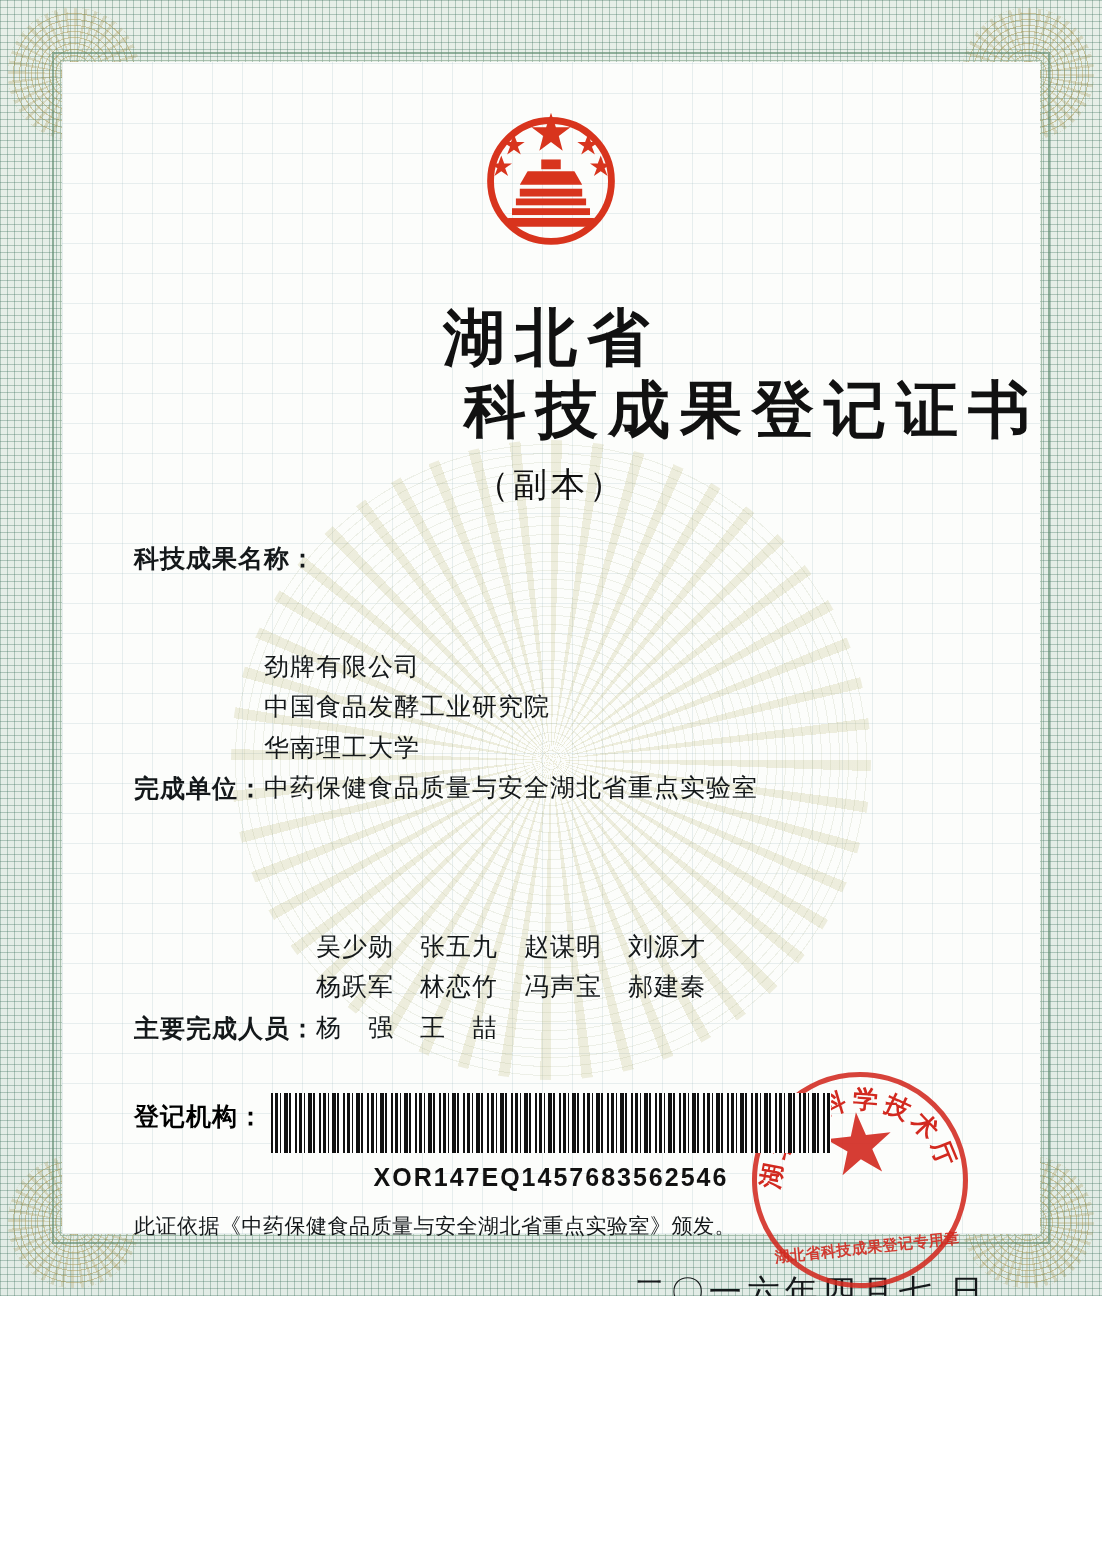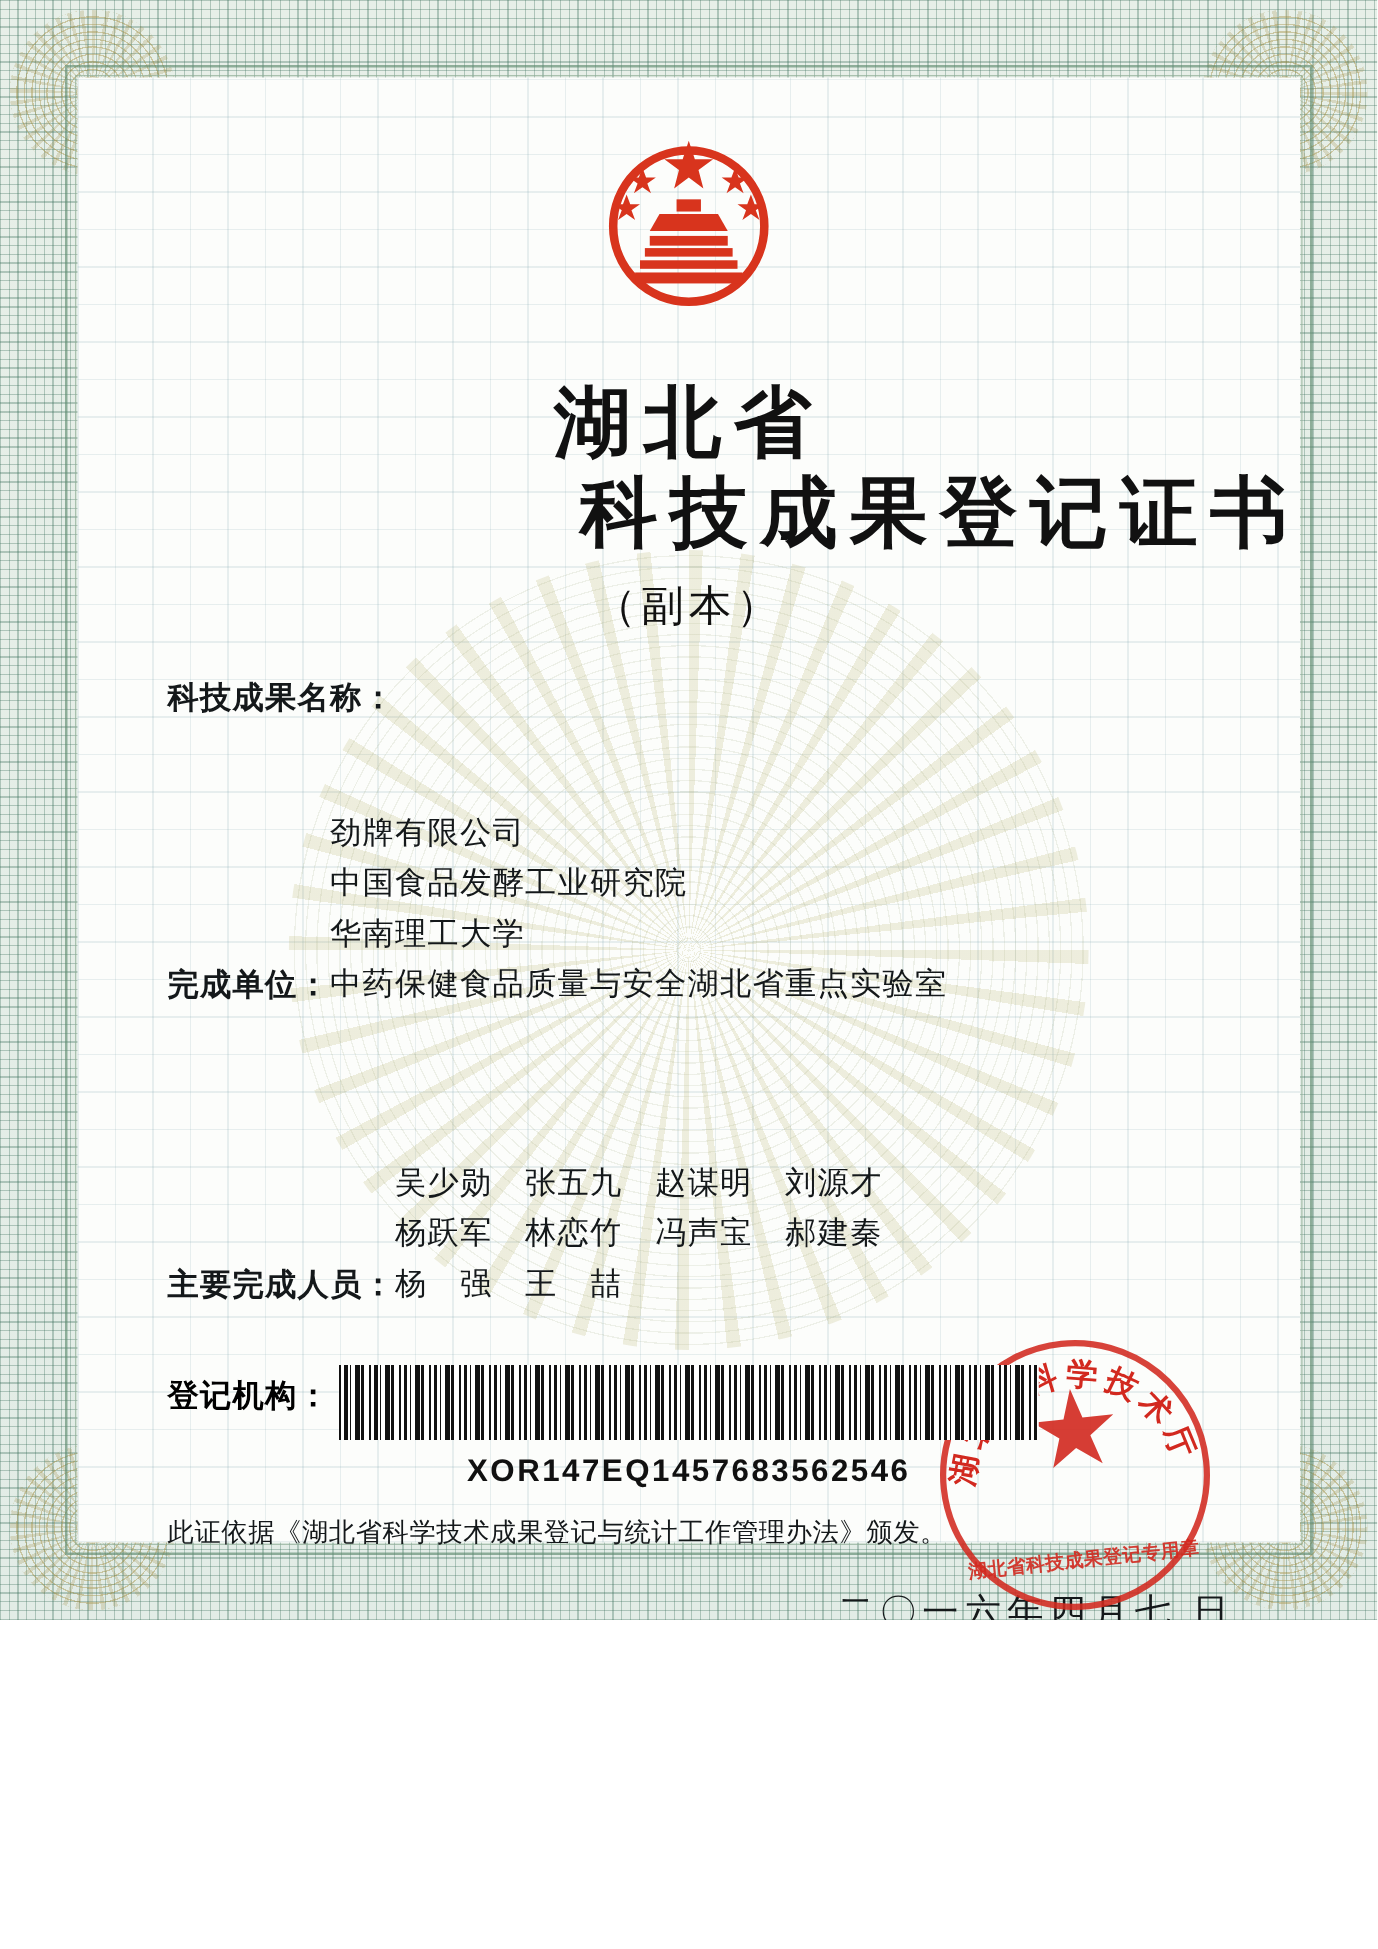--- a/index.html
+++ b/index.html
@@ -196,21 +196,21 @@
     left: 72px;
     font-size: 21px;
     letter-spacing: .5px;
     color: #14181a;
   }
 
   .date-line {
     position: absolute;
     top: 1208px;
     right: 52px;
-    font-size: 29px;
+    font-size: 33px;
     letter-spacing: 5px;
     color: #14181a;
   }
 
   
   .seal {
     position: absolute;
     right: 72px;
     top: 1010px;
     width: 216px;
@@ -356,21 +356,21 @@
 
     </div>
 
     <div class="reg-block">
       <div class="reg-row">
         <div class="reg-label">登记机构：</div>
         <div class="reg-value">黄石市科技局</div>
       </div>
     </div>
 
-    <div class="legal-note">此证依据《湖北省科学技术成果登记与统计工作管理办法》颁发。</div>
+    <div class="legal-note">此证依据《中药保健食品质量与安全湖北省重点实验室》颁发。</div>
     <div class="date-line">二〇一六年四月七 日</div>
 
     <div class="seal">
       <div class="ring"></div>
       <svg class="seal-svg" viewBox="0 0 216 216">
         <defs>
           <path id="arcPath" d="M 26 118 A 82 82 0 0 1 190 118" fill="none"></path>
         </defs>
         <text font-size="25" font-weight="bold" fill="#d2291f" letter-spacing="5" font-family="DejaVu Serif, Liberation Serif, serif">
           <textPath href="#arcPath" startOffset="50%" text-anchor="middle">湖北省科学技术厅</textPath>

